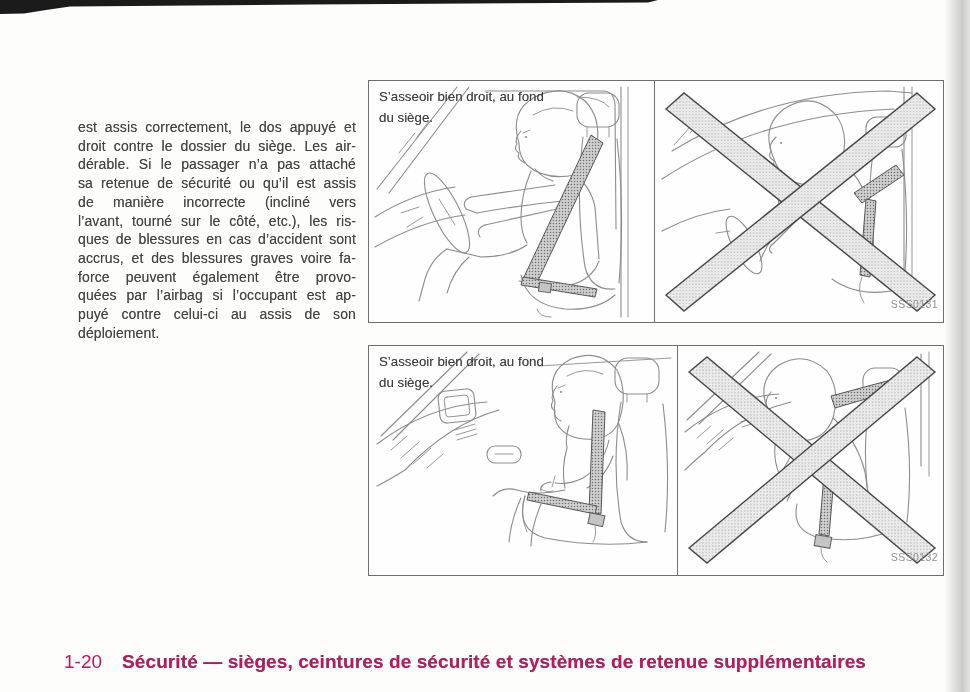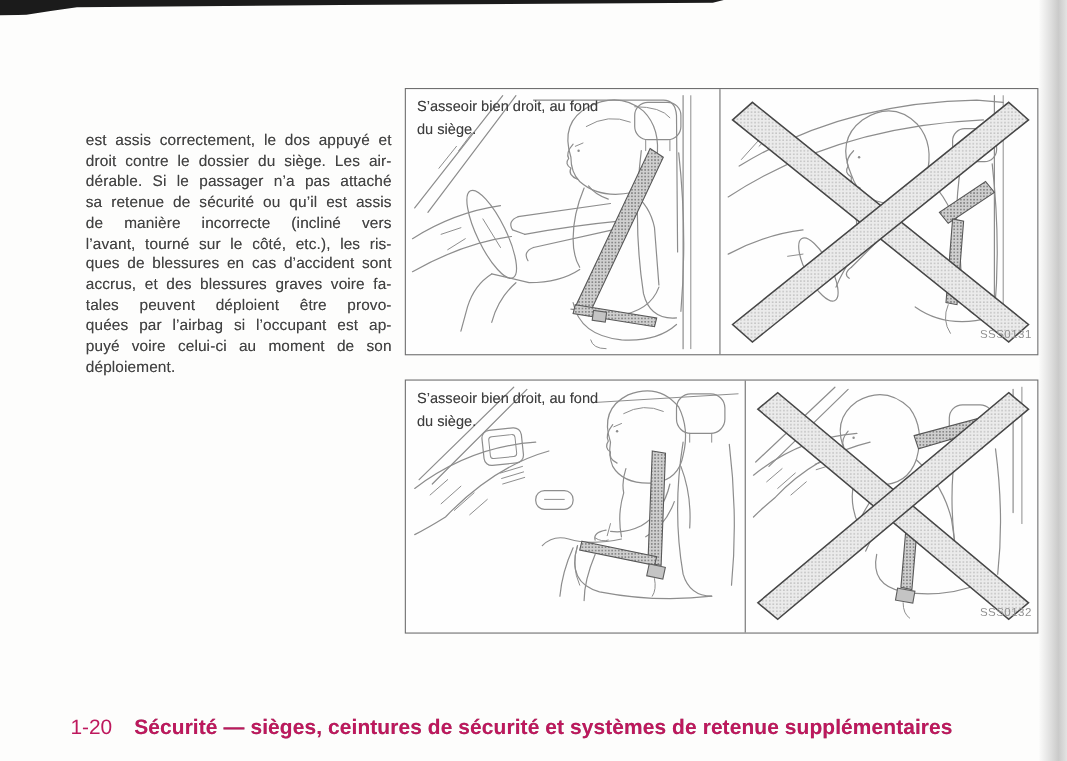--- a/index.html
+++ b/index.html
@@ -75,23 +75,23 @@
 
   <div class="text-col">
     <div class="bline">est assis correctement, le dos appuyé et</div>
     <div class="bline">droit contre le dossier du siège. Les air-</div>
     <div class="bline">dérable. Si le passager n’a pas attaché</div>
     <div class="bline">sa retenue de sécurité ou qu’il est assis</div>
     <div class="bline">de manière incorrecte (incliné vers</div>
     <div class="bline">l’avant, tourné sur le côté, etc.), les ris-</div>
     <div class="bline">ques de blessures en cas d’accident sont</div>
     <div class="bline">accrus, et des blessures graves voire fa-</div>
-    <div class="bline">tales peuvent déploient être provo-</div>
+    <div class="bline">force peuvent également être provo-</div>
     <div class="bline">quées par l’airbag si l’occupant est ap-</div>
-    <div class="bline">puyé voire celui-ci au moment de son</div>
+    <div class="bline">puyé contre celui-ci au assis de son</div>
     <div class="bline last">déploiement.</div>
   </div>
 
   <div class="figure" id="fig1">
 
     <svg class="panel" style="left:0;" width="285" height="243" viewBox="0 0 285 243">
       <defs>
         <pattern id="pa-belt" width="3" height="3" patternUnits="userSpaceOnUse">
           <rect width="3" height="3" fill="#cfcfcf"></rect>
             <circle cx="1.5" cy="1.5" r=".75" fill="#6f6f6f"></circle>

